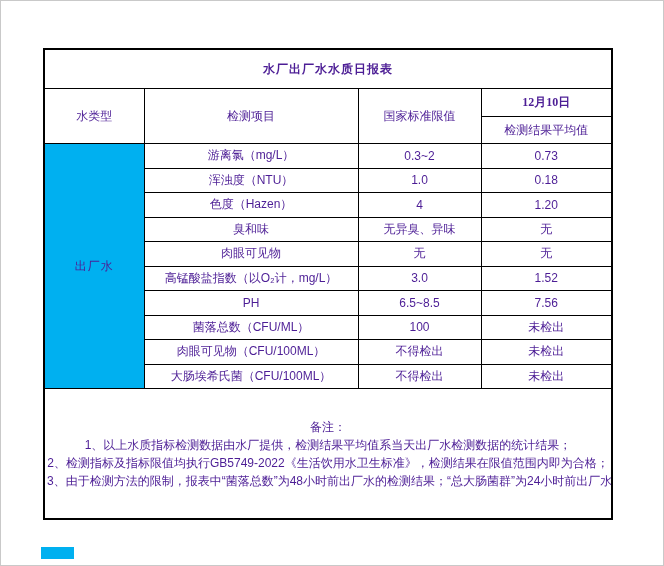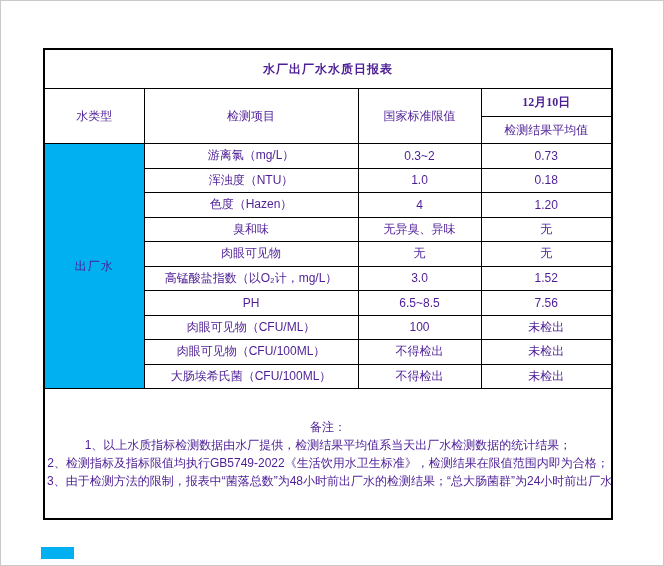--- a/index.html
+++ b/index.html
@@ -118,21 +118,21 @@
       <td class="item-cell">高锰酸盐指数（以O₂计，mg/L）</td>
       <td>3.0</td>
       <td>1.52</td>
     </tr>
     <tr class="data-row">
       <td class="item-cell">PH</td>
       <td>6.5~8.5</td>
       <td>7.56</td>
     </tr>
     <tr class="data-row">
-      <td class="item-cell">肉眼可见物（CFU/ML）</td>
+      <td class="item-cell">菌落总数（CFU/ML）</td>
       <td>100</td>
       <td>未检出</td>
     </tr>
     <tr class="data-row">
       <td class="item-cell">肉眼可见物（CFU/100ML）</td>
       <td>不得检出</td>
       <td>未检出</td>
     </tr>
     <tr class="data-row">
       <td class="item-cell">大肠埃希氏菌（CFU/100ML）</td>

